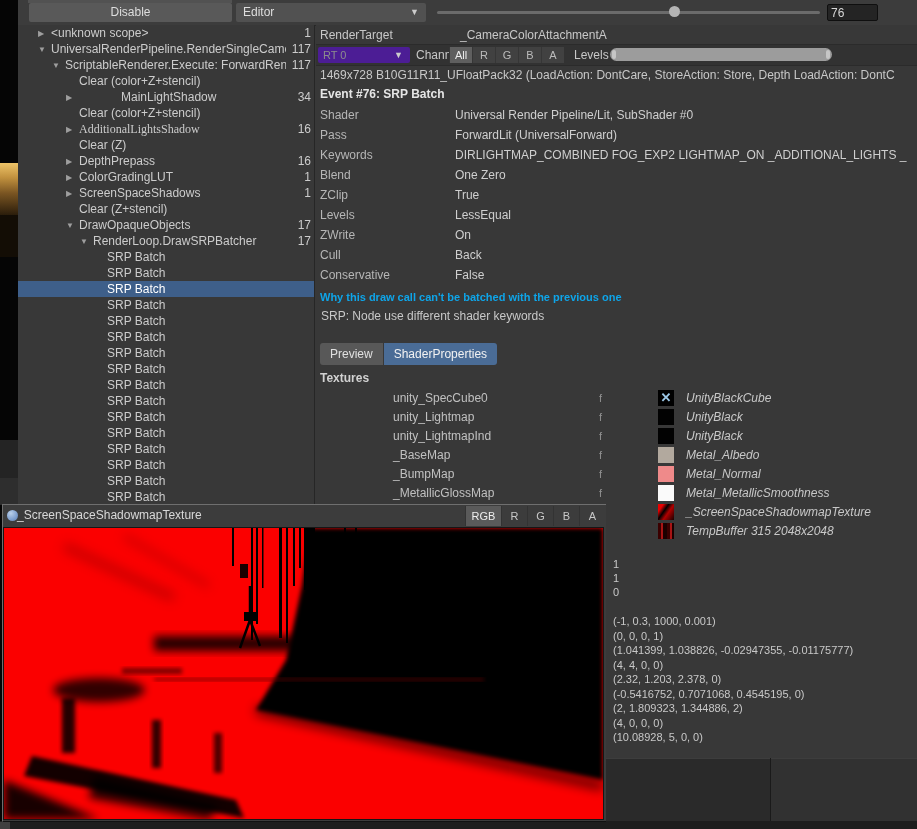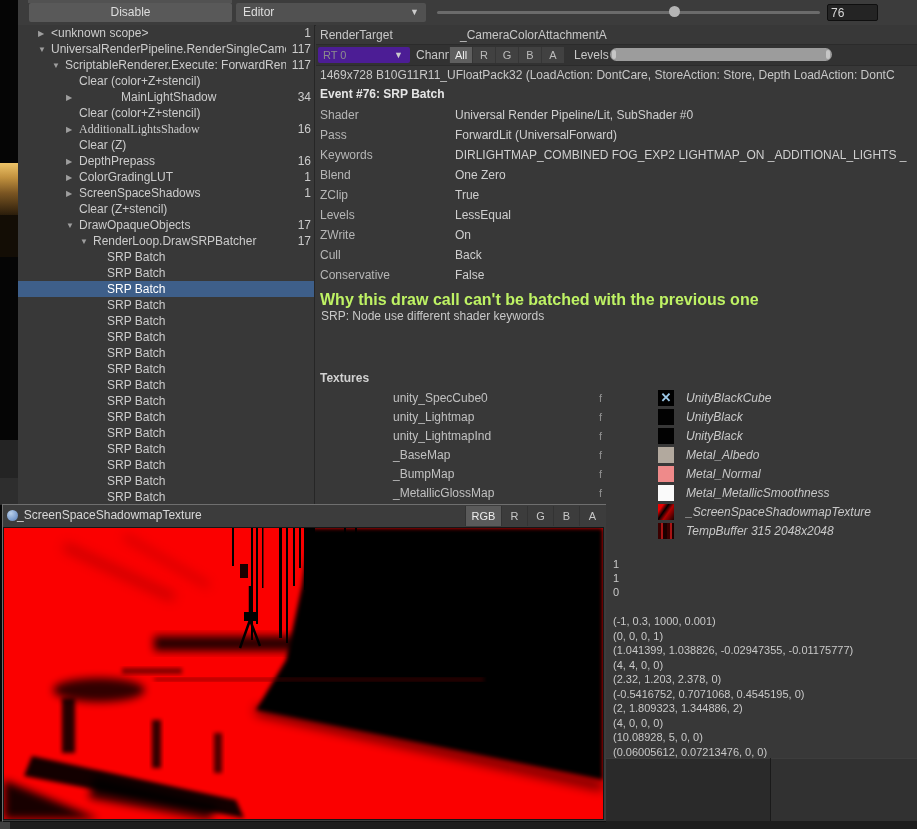--- a/index.html
+++ b/index.html
@@ -50,21 +50,21 @@
   .lvlabel{position:absolute;left:258px;top:2px;font-size:12px;line-height:16px;}
   .lvslider{position:absolute;left:294px;top:3px;width:222px;height:13px;background:#9c9c9c;border-radius:7px;}
   .lvslider:before{content:"";position:absolute;left:2px;top:2px;width:4px;height:9px;background:#c6c6c6;border-radius:2px;}
   .lvslider:after{content:"";position:absolute;right:2px;top:2px;width:4px;height:9px;background:#c6c6c6;border-radius:2px;}
   .inforow{left:4px;top:43px;width:596px;font-size:12px;white-space:nowrap;overflow:hidden;}
   .eventtitle{left:4px;top:62px;font-weight:bold;font-size:12px;color:#e5e5e5;}
   .props{left:0;top:80px;width:670px;}
   .prow{height:20px;line-height:20px;font-size:12px;white-space:nowrap;position:relative;overflow:hidden;}
   .plabel{position:absolute;left:4px;color:#b6b6b6;}
   .pvalue{position:absolute;left:139px;color:#cfcfcf;}
-  .whytitle{left:4px;top:266px;font-weight:bold;font-size:16px;color:#bef264;}
+  .whytitle{left:4px;top:266px;font-weight:bold;font-size:11px;color:#0ea5e9;}
   .whyreason{left:5px;top:284px;font-size:12px;}
   .tabs{left:4px;top:318px;display:flex;gap:1px;}
   .tab{height:22px;line-height:22px;font-size:12px;padding:0 10px;background:#585858;color:#e0e0e0;}
   .tab:first-child{border-radius:3px 0 0 3px;}
   .tab:last-child{border-radius:0 3px 3px 0;}
   .tab.on{background:#4a6c96;color:#f2f2f2;}
   .txhdr{left:4px;top:346px;font-weight:bold;font-size:12px;color:#d2d2d2;}
   .txrows{left:0;top:364px;width:601px;}
   .txrow{height:19px;position:relative;margin-left:48px;}
   .txname{position:absolute;left:29px;top:2px;font-size:12px;color:#c0c0c0;}
@@ -292,20 +292,24 @@
         </div>
         <div class="prow">
           <span class="plabel">Conservative</span>
           <span class="pvalue">False</span>
         </div>
       </div>
 
     <div class="abs whytitle">Why this draw call can't be batched with the previous one</div>
     <div class="abs whyreason">SRP: Node use different shader keywords</div>
 
+    <div class="abs tabs" id="tabs">
+        <div class="tab">Preview</div>
+        <div class="tab on">ShaderProperties</div>
+      </div>
 
     <div class="abs txhdr">Textures</div>
     <div class="abs txrows" id="txrows">
         <div class="txrow">
           <span class="txname">unity_SpecCube0</span>
           <span class="txf">f</span>
           <span class="txsw sw-cube">✕</span>
           <span class="txlabel">UnityBlackCube</span>
         </div>
         <div class="txrow">
@@ -356,21 +360,20 @@
     <div class="abs vectors" id="vectors">
         <div class="vline">(-1, 0.3, 1000, 0.001)</div>
         <div class="vline">(0, 0, 0, 1)</div>
         <div class="vline">(1.041399, 1.038826, -0.02947355, -0.01175777)</div>
         <div class="vline">(4, 4, 0, 0)</div>
         <div class="vline">(2.32, 1.203, 2.378, 0)</div>
         <div class="vline">(-0.5416752, 0.7071068, 0.4545195, 0)</div>
         <div class="vline">(2, 1.809323, 1.344886, 2)</div>
         <div class="vline">(4, 0, 0, 0)</div>
         <div class="vline">(10.08928, 5, 0, 0)</div>
-        <div class="vline">(0.06005612, 0.07213476, 0, 0)</div>
       </div>
   </div>
 
   <div class="abs bb1"></div>
   <div class="abs bb2"></div>
   <div class="abs bbdiv"></div>
 
   <div class="abs overlay">
     <div class="ovtitlebar">
       <div class="ovicon"></div>

